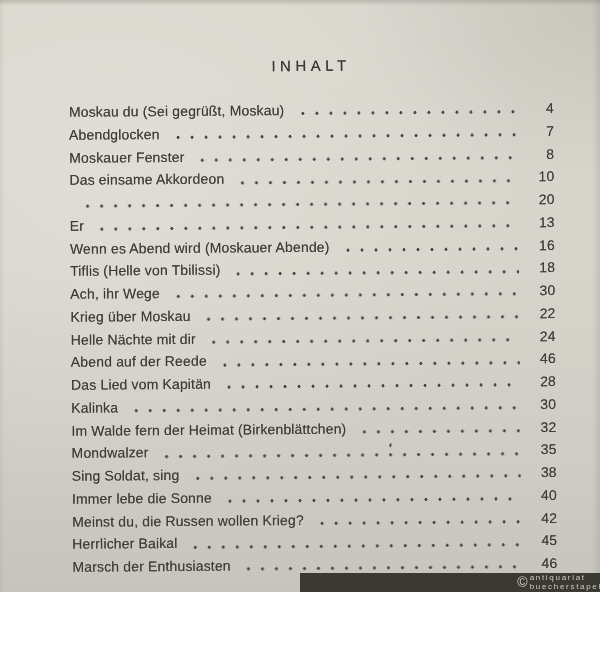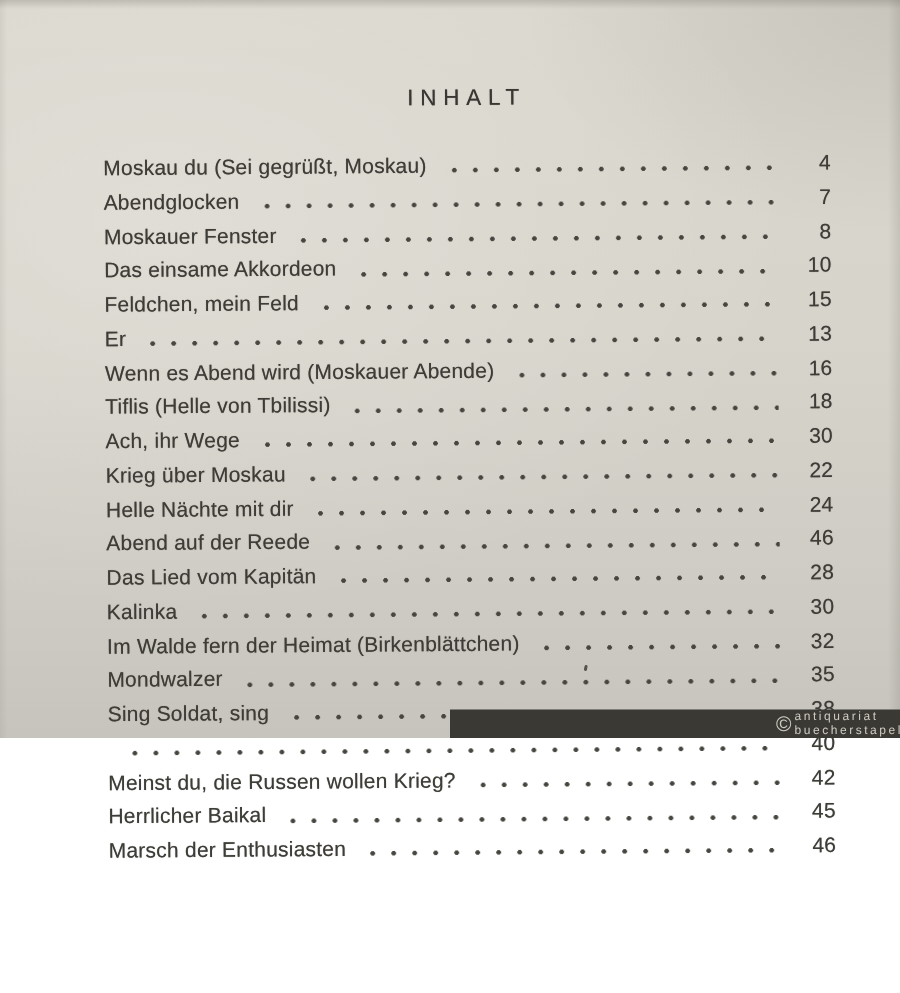--- a/index.html
+++ b/index.html
@@ -5,21 +5,21 @@
   html, body {
     margin: 0;
     padding: 0;
     width: 600px;
     height: 662px;
     overflow: hidden;
   }
   .photo {
     position: relative;
     width: 600px;
-    height: 492px;
+    height: 592px;
     background:
       radial-gradient(120% 90% at 18% 30%, rgba(255,255,252,0.20) 0%, rgba(255,255,252,0) 60%),
       radial-gradient(60% 45% at 100% 0%, rgba(92,90,84,0.14) 0%, rgba(92,90,84,0) 70%),
       linear-gradient(180deg, #dad7ce 0%, #d7d4cb 45%, #cfccc5 78%, #c7c4bd 100%);
     font-family: "Liberation Sans", "DejaVu Sans", sans-serif;
     color: #3e3c37;
   }
   .edge-top {
     position: absolute; left: 0; top: 0; right: 0; height: 6px;
     background: linear-gradient(180deg, rgba(110,106,98,0.28), rgba(110,106,98,0));
@@ -148,23 +148,22 @@
     <span class="toc-page">8</span>
   </div>
 
   <div class="toc-row">
     <span class="toc-title">Das einsame Akkordeon</span>
     <span class="toc-leader"></span>
     <span class="toc-page">10</span>
   </div>
 
   <div class="toc-row">
-    <span class="toc-title">Feldchen, mein Feld</span>
-    <span class="toc-leader"></span>
-    <span class="toc-page">15</span>
+    <span class="toc-leader"></span>
+    <span class="toc-page">20</span>
   </div>
 
   <div class="toc-row">
     <span class="toc-title">Er</span>
     <span class="toc-leader"></span>
     <span class="toc-page">13</span>
   </div>
 
   <div class="toc-row">
     <span class="toc-title">Wenn es Abend wird (Moskauer Abende)</span>
@@ -226,20 +225,21 @@
     <span class="toc-page">35</span>
   </div>
 
   <div class="toc-row">
     <span class="toc-title">Sing Soldat, sing</span>
     <span class="toc-leader"></span>
     <span class="toc-page">38</span>
   </div>
 
   <div class="toc-row">
+    <span class="toc-title">Immer lebe die Sonne</span>
     <span class="toc-leader"></span>
     <span class="toc-page">40</span>
   </div>
 
   <div class="toc-row">
     <span class="toc-title">Meinst du, die Russen wollen Krieg?</span>
     <span class="toc-leader"></span>
     <span class="toc-page">42</span>
   </div>
 

